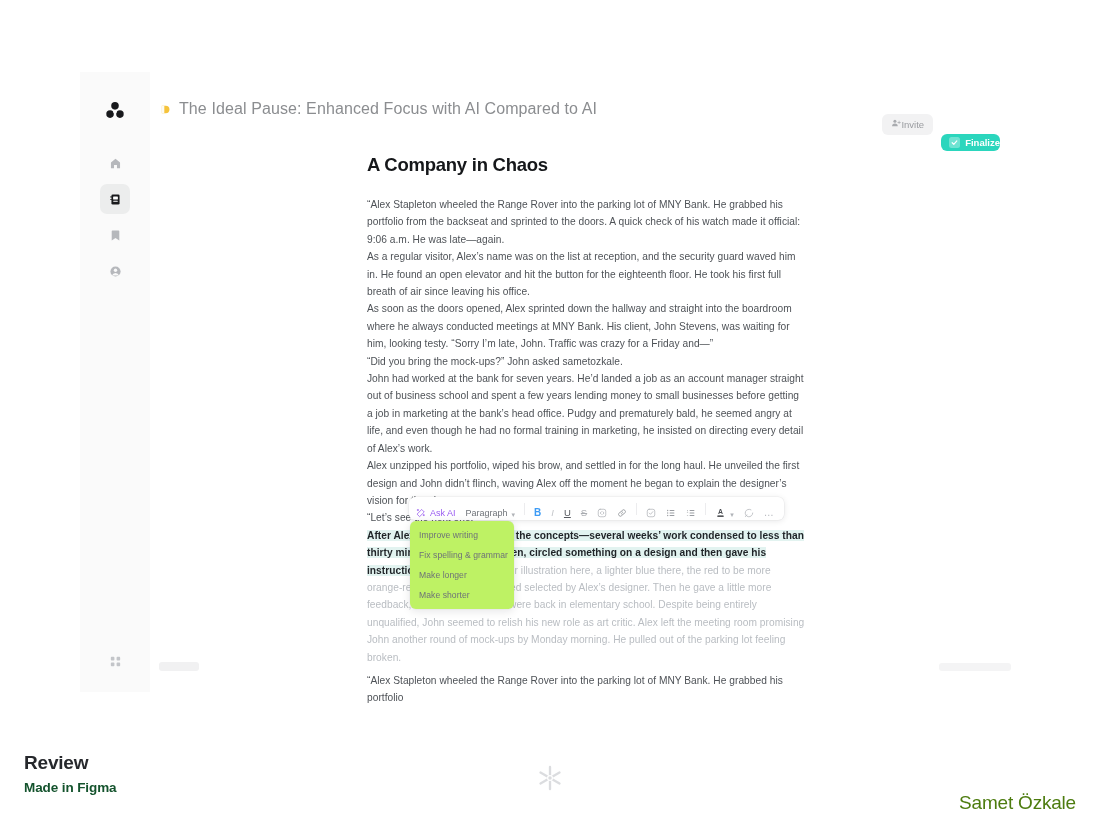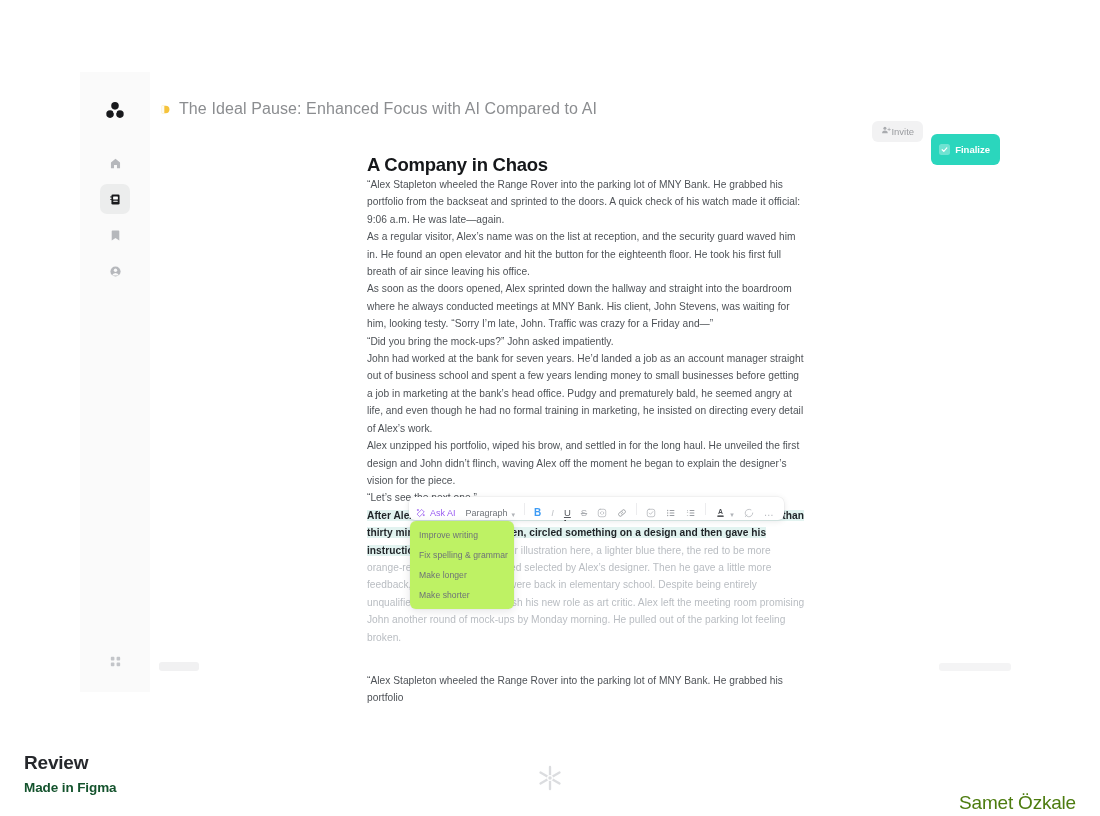--- a/index.html
+++ b/index.html
@@ -126,22 +126,22 @@
     border-radius: 6px;
     background: #f2f2f3;
     color: #9a9ca0;
     font-size: 9.5px;
     border: none;
     cursor: pointer;
     white-space: nowrap;
   }
   .btn-finalize {
     display: flex; align-items: center; gap: 5px;
-    height: 31px;
-    padding: 0 10px 0 8px;
+    height: 17px;
+    padding: 0 0 0 8px;
     border-radius: 6px;
     background: #2bd6bd;
     color: #ffffff;
     font-size: 9.5px;
     font-weight: 600;
     border: none;
     cursor: pointer;
     white-space: nowrap;
     margin-top: 37px;
   }
@@ -157,20 +157,21 @@
     position: absolute;
     left: 353px;
     top: 140px;
     width: 440px;
   }
   #doc-title {
     font-size: 18.5px;
     font-weight: 700;
     color: #15171a;
     letter-spacing: -0.25px;
+    margin-bottom: 20px;
   }
   .para {
     font-size: 10.2px;
     line-height: 17.4px;
     color: #4e5257;
     letter-spacing: 0.03px;
   }
   .para + .para { margin-top: 0px; }
 
   
@@ -395,21 +396,21 @@
 
     </div>
 
     <div id="doc">
 
       <div id="doc-title">A Company in Chaos</div>
 
       <p class="para">“Alex Stapleton wheeled the Range Rover into the parking lot of MNY Bank. He grabbed his portfolio from the backseat and sprinted to the doors. A quick check of his watch made it official: 9:06 a.m. He was late—again.</p>
       <p class="para">As a regular visitor, Alex’s name was on the list at reception, and the security guard waved him in. He found an open elevator and hit the button for the eighteenth floor. He took his first full breath of air since leaving his office.</p>
       <p class="para">As soon as the doors opened, Alex sprinted down the hallway and straight into the boardroom where he always conducted meetings at MNY Bank. His client, John Stevens, was waiting for him, looking testy. “Sorry I’m late, John. Traffic was crazy for a Friday and—”</p>
-      <p class="para">“Did you bring the mock-ups?” John asked impatiently.</p>
+      <p class="para">“Did you bring the mock-ups?” John asked sametozkale.</p>
       <p class="para">John had worked at the bank for seven years. He’d landed a job as an account manager straight out of business school and spent a few years lending money to small businesses before getting a job in marketing at the bank’s head office. Pudgy and prematurely bald, he seemed angry at life, and even though he had no formal training in marketing, he insisted on directing every detail of Alex’s work.</p>
       <p class="para">Alex unzipped his portfolio, wiped his brow, and settled in for the long haul. He unveiled the first design and John didn’t flinch,  waving Alex off the moment he began to explain the designer’s vision for the piece.</p>
       <p class="para">“Let’s see the next one.”</p>
 
       <p class="para"><span class="sel">After Alex had shown John all the concepts—several weeks’ work condensed to less than thirty minutes—John took a pen, circled something on a design and then gave his instructions.</span><span class="sel-tail"> He wanted another illustration here, a lighter blue there, the red to be more orange-red instead of the pink-red selected by Alex’s designer. Then he gave a little more feedback, and Alex felt as if he were back in elementary school. Despite being entirely unqualified, John seemed to relish his new role as art critic. Alex left the meeting room promising John another round of mock-ups by Monday morning. He pulled out of the parking lot feeling broken.</span></p>
 
     </div>
 
     <div id="doc-tail">
       <p class="para">“Alex Stapleton wheeled the Range Rover into the parking lot of MNY Bank. He grabbed his portfolio</p>

